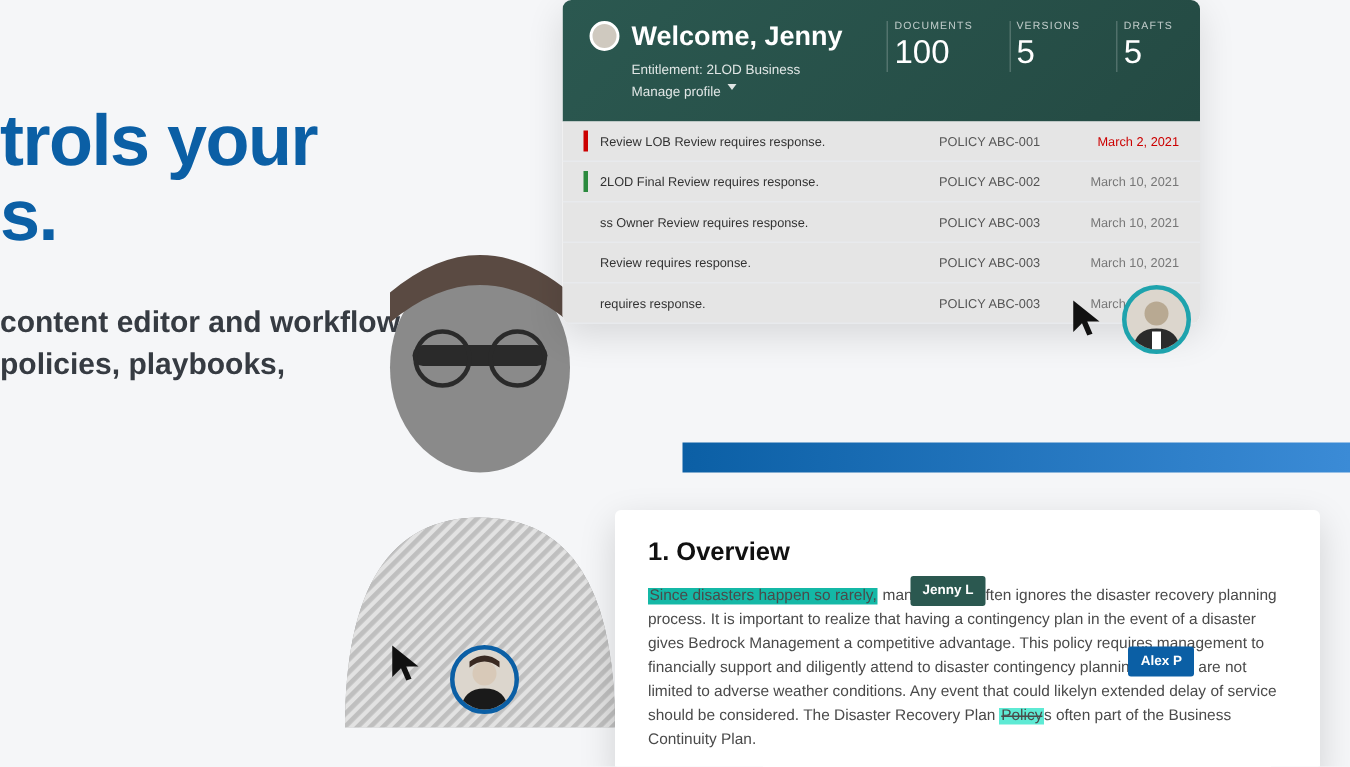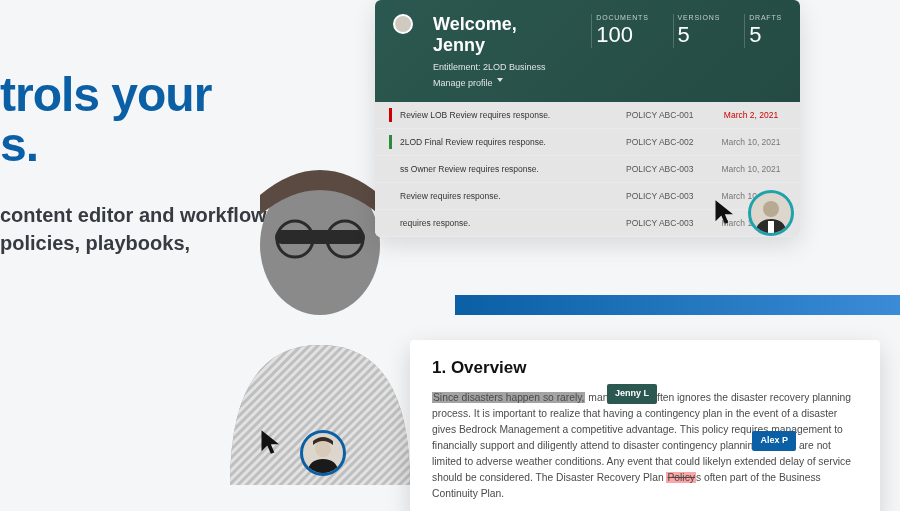--- a/index.html
+++ b/index.html
@@ -2,47 +2,47 @@
 <html><head>
 <meta charset="utf-8">
 <style>
 *{margin:0;padding:0;box-sizing:border-box;font-family:-apple-system,BlinkMacSystemFont,"Segoe UI",Arial,sans-serif}
 body{width:900px;height:511px;background:#f5f6f8;position:relative;overflow:hidden}
 .hero-text{position:absolute;left:0;top:70px;width:300px}
 .hero-heading{font-size:48px;font-weight:800;color:#0b5fa5;line-height:1.05;letter-spacing:-1px}
 .hero-sub{font-size:20px;font-weight:600;color:#363b42;margin-top:30px;line-height:1.4}
 .dashboard{position:absolute;left:375px;top:0;width:425px;background:#fff;border-radius:6px;box-shadow:0 8px 24px rgba(0,0,0,.12);overflow:hidden}
 .dash-header{background:linear-gradient(135deg,#2b5850,#244a43);padding:14px 18px 12px;color:#fff}
-.dash-top{display:flex;align-items:flex-start;gap:20px}
+.dash-top{display:flex;align-items:flex-start;gap:8px}
 .dash-avatar{width:20px;height:20px;border-radius:50%;background:#cfc9bf;border:2px solid #fff;flex-shrink:0}
 .dash-welcome{font-size:18px;font-weight:600}
 .dash-ent{font-size:9px;opacity:.85;margin-top:6px}
 .dash-manage{font-size:9px;opacity:.85;margin-top:2px;display:inline-flex;gap:4px;cursor:pointer}
 .dash-stats{display:flex;gap:24px;margin-left:auto}
 .dash-stat{border-left:1px solid rgba(255,255,255,.2);padding-left:4px}
 .dash-stat-label{font-size:7px;letter-spacing:.8px;text-transform:uppercase;opacity:.7}
 .dash-stat-val{font-size:22px;font-weight:400;margin-top:1px}
 .dash-rows{background:#e5e5e5}
 .dash-row{display:flex;align-items:center;padding:6px 14px;font-size:8.5px;border-bottom:1px solid #e8eaed}
 .dash-row-bar{width:3px;height:14px;margin-right:8px;background:#c00}
 .dash-row-bar.green{background:#2b8a3e}
 .dash-row-text{flex:1;color:#333;font-weight:500}
 .dash-row-policy{width:90px;color:#555}
-.dash-row-date{width:70px;text-align:center;color:#777}
+.dash-row-date{width:70px;text-align:right;color:#777}
 .dash-row-date.red{color:#c00}
 .cursor{position:absolute;width:28px;height:28px;pointer-events:none}
 .avatar-circle{position:absolute;width:46px;height:46px;border-radius:50%;border:3px solid #1ea3ad;background:#dcd6cd;overflow:hidden}
 .avatar-circle.blue{border-color:#0b5fa5}
 .avatar-svg{position:absolute;bottom:-2px;left:50%;transform:translateX(-50%)}
 .blue-strip{position:absolute;left:455px;top:295px;width:445px;height:20px;background:linear-gradient(90deg,#0b5fa5 0%,#3b8bd6 100%)}
 .doc-panel{position:absolute;left:410px;top:340px;width:470px;background:#fff;border-radius:4px;box-shadow:0 8px 24px rgba(0,0,0,.15);padding:18px 22px}
 .doc-heading{font-size:17px;font-weight:800;color:#111;margin-bottom:12px}
 .doc-body{font-size:10.3px;line-height:1.55;color:#4a4a4a;font-family:Georgia,serif;position:relative}
-.hl-green{background:#a3a3a3;padding:0 1px}
-.hl-red{background:#fca5a5;text-decoration:line-through;padding:0 1px}
+.hl-green{background:#14b8a6;padding:0 1px}
+.hl-red{background:#5eead4;text-decoration:line-through;padding:0 1px}
 .tag{position:absolute;font-size:9px;font-weight:600;color:#fff;padding:3px 8px;border-radius:2px}
 .tag.jenny{background:#2b5850;top:-6px;left:175px}
 .tag.alex{background:#0b5fa5;top:41px;right:62px}
 .person-photo{position:absolute;left:180px;top:125px;width:280px;height:360px;pointer-events:none}
 .chev-down{display:inline-block;width:0;height:0;border-left:3px solid transparent;border-right:3px solid transparent;border-top:4px solid #fff;vertical-align:middle}
 </style>
 </head>
 <body>
 
 <div class="hero-text">

